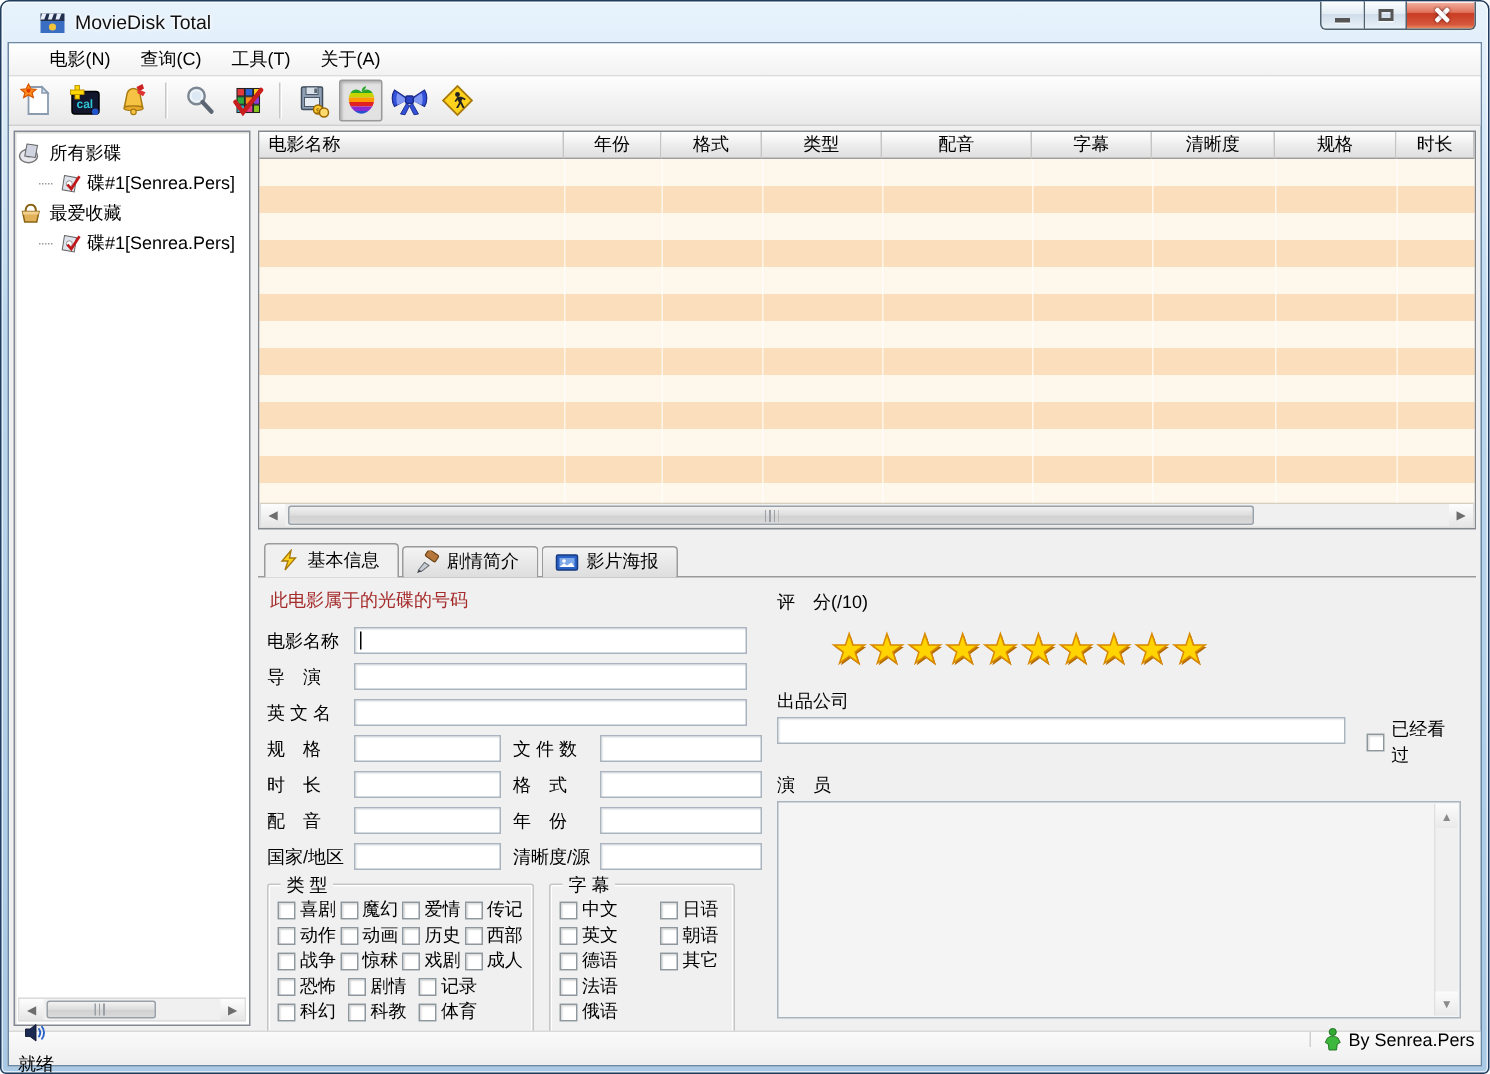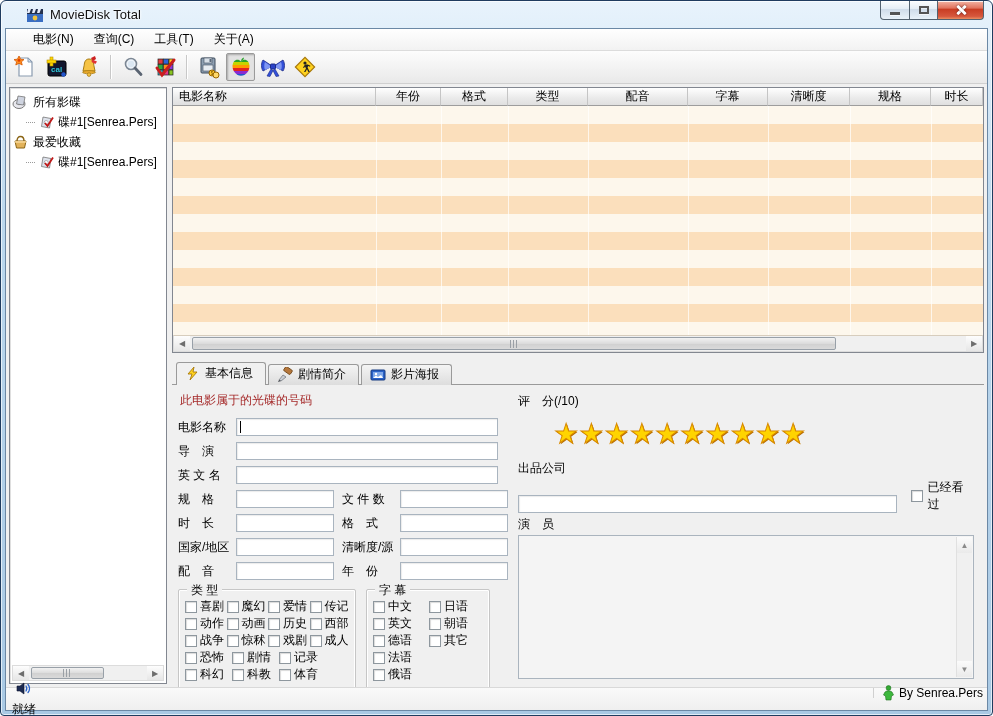--- a/index.html
+++ b/index.html
@@ -113,32 +113,32 @@
   .groupbox { border:1px solid #c6c6c6; border-radius:2px; position:relative;
     box-shadow:inset 0 0 0 1px #fff; padding:8px 4px 4px 6px; }
   .groupbox .gtitle { position:absolute; top:-8px; left:8px; background:#f0f0f0; padding:0 4px; }
   .gb-type { width:178px; height:100px; }
   .gb-sub { width:124px; height:100px; }
   .cbrow { display:flex; height:17px; align-items:center; }
   .cbitem { display:flex; align-items:center; gap:3px; width:47px; }
   .cbitem.subw { width:56px; }
   .cb { width:12px; height:12px; background:#fff; border:1px solid #8e979e; flex:none;
     box-shadow:inset 1px 1px 1px rgba(0,0,0,.15); }
-  .subcols { display:flex; }
+  .subcols { display:flex;gap:11px; }
   .subcol { display:flex; flex-direction:column; }
   .subcol .cbitem { height:17px; }
 
   
   .infocol { flex:1; padding:2px 4px 0 10px; display:flex; flex-direction:column; min-width:0; }
   .rating-label { margin:2px 0 4px 0; }
   .stars { margin:4px 0 2px 36px; letter-spacing:1px; }
   .star { font-size:27px; color:var(--star_gold,#ffd400); -webkit-text-stroke:1px #d98a00;
     text-shadow:1px 1px 0 #b36b00; }
   .company-label { margin-top:8px; }
-  .company-row { display:flex; align-items:flex-end; margin-top:2px; }
+  .company-row { display:flex; align-items:flex-start; margin-top:2px; }
   .tb.company { width:388px; }
   .watched { display:flex; align-items:center; gap:5px; margin-left:14px; }
   .actors-label { margin-top:3px; }
   .actorsbox { flex:1; margin-top:2px; background:#f4f4f4; border:1px solid #aab4be;
     position:relative; margin-bottom:1px; }
   .vscroll { position:absolute; right:1px; top:1px; bottom:1px; width:16px; background:#f0f0f0;
     border-left:1px solid #e0e0e0; display:flex; flex-direction:column; justify-content:space-between; }
   .vs-arrow { height:16px; display:flex; align-items:center; justify-content:center;
     color:#8a8a8a; font-size:8px; background:linear-gradient(#fbfbfb,#eaeaea); }
 
@@ -424,29 +424,29 @@
               <span class="flabel2">文 件 数</span>
               <div class="tb narrow2"></div>
             </div>
             <div class="frow">
               <span class="flabel">时　长</span>
               <div class="tb narrow"></div>
               <span class="flabel2">格　式</span>
               <div class="tb narrow2"></div>
             </div>
             <div class="frow">
+              <span class="flabel">配　音</span>
+              <div class="tb narrow"></div>
+              <span class="flabel2">年　份</span>
+              <div class="tb narrow2"></div>
+            </div>
+            <div class="frow">
               <span class="flabel">国家/地区</span>
               <div class="tb narrow"></div>
               <span class="flabel2">清晰度/源</span>
-              <div class="tb narrow2"></div>
-            </div>
-            <div class="frow">
-              <span class="flabel">配　音</span>
-              <div class="tb narrow"></div>
-              <span class="flabel2">年　份</span>
               <div class="tb narrow2"></div>
             </div>
 
             <div class="groups">
 
               <div class="groupbox gb-type">
                 <span class="gtitle">类 型</span>
                 <div class="cbrow">
                   <span class="cbitem">
                       <span class="cb"></span>

